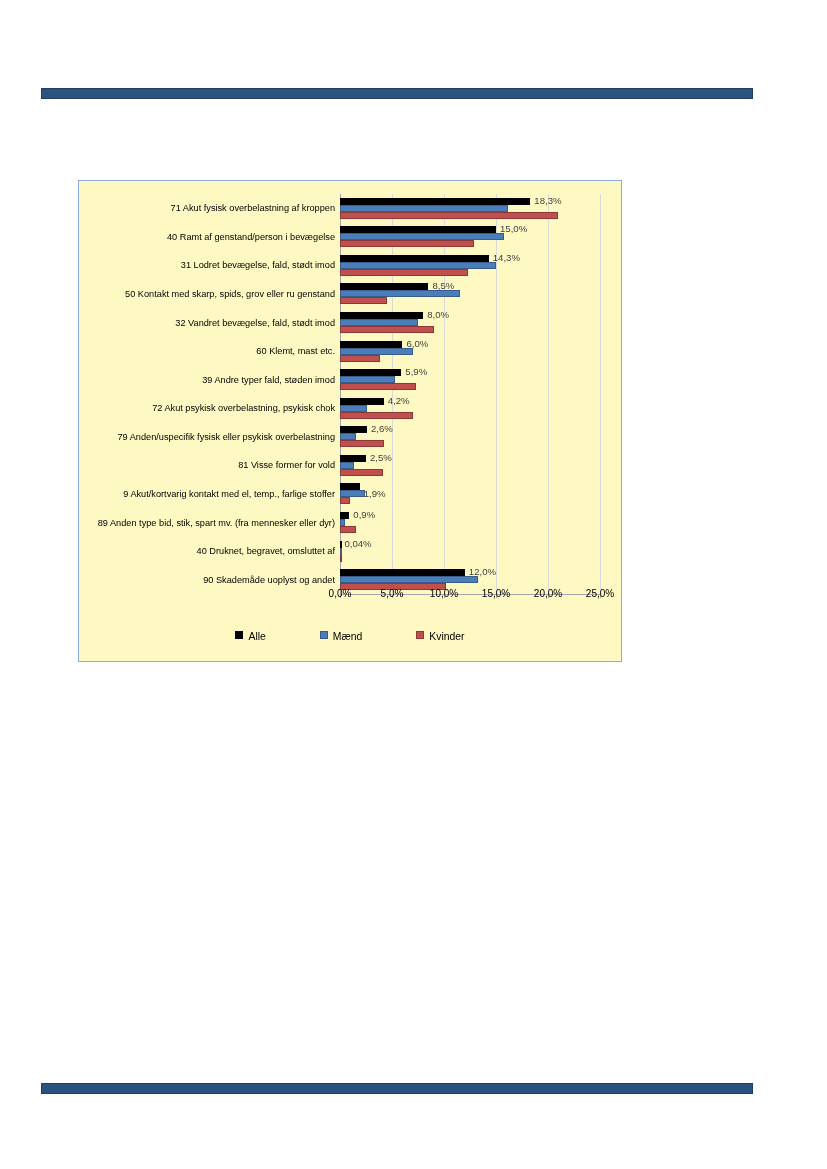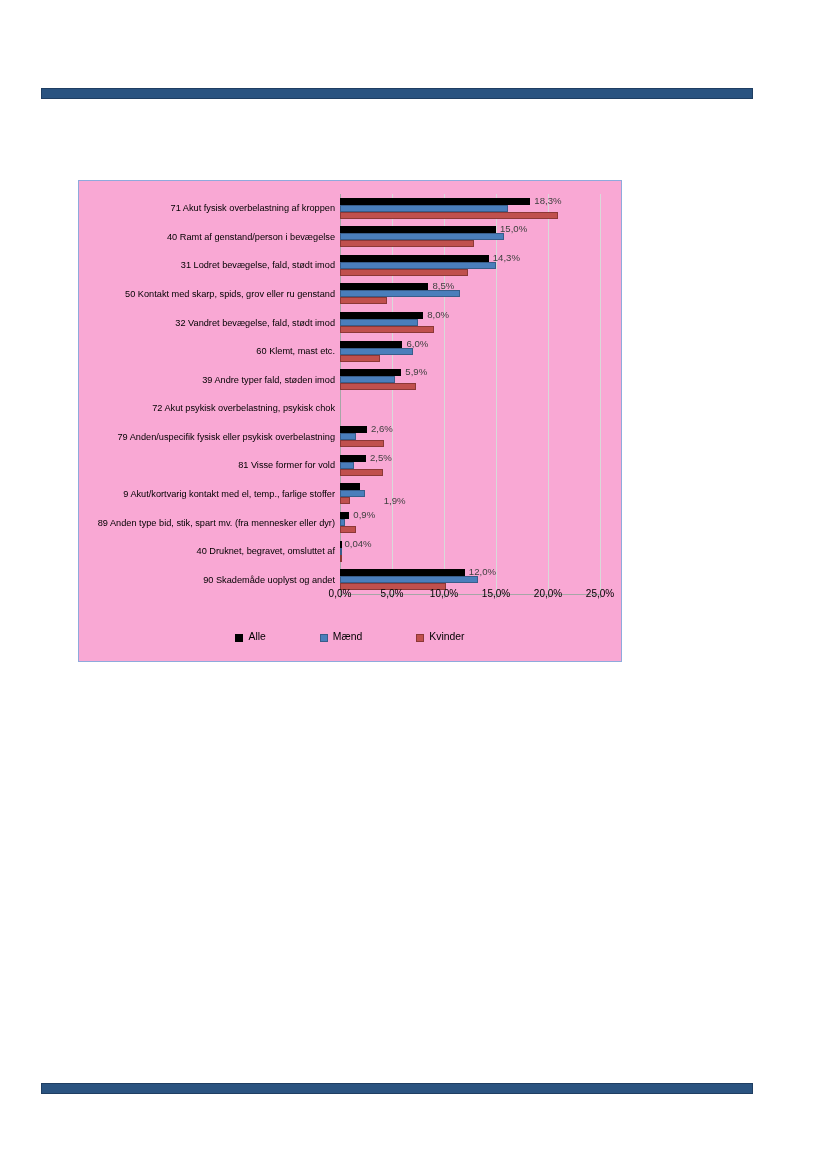--- a/index.html
+++ b/index.html
@@ -31,21 +31,21 @@
 
   
   #chart-frame {
     position: absolute;
     left: 78px;
     top: 180px;
     width: 544px;
     height: 482px;
     border: 1px solid #8FAADC;
     box-sizing: border-box;
-    background: #f9a8d4;
+    background: #fef9c3;
   }
 
   
   .plot {
     position: absolute;
     left: 261px;   
     top: 13px;
     width: 260px;  
     height: 400px;
   }
@@ -142,21 +142,21 @@
     right: 0;
     top: 450px;
     display: flex;
     justify-content: center;
     gap: 54px;
     font-size: 10.4px;
     color: #000000;
   }
   .legend-item {
     display: flex;
-    align-items: flex-end;
+    align-items: flex-start;
     gap: 5px;
   }
   .swatch {
     width: 8px;
     height: 8px;
     box-sizing: border-box;
     display: inline-block;
   }
   .swatch.alle    { background: #000000; border: 1px solid #000000; }
   .swatch.maend   { background: #4A7EBB; border: 1px solid #385D8A; }
@@ -241,20 +241,26 @@
           <div class="cat-label" style="top: 50%; transform: translateY(-50%);">39 Andre typer fald, støden imod</div>
           <div class="bars">
             <div class="bar alle" title="Alle: 5.9%" style="top: 3.78571px; width: 61.36px;"></div>
             <div class="bar maend" title="Mænd: 5.3%" style="top: 10.7857px; width: 55.12px;"></div>
             <div class="bar kvinder" title="Kvinder: 7.3%" style="top: 17.7857px; width: 75.92px;"></div>
             <div class="value-label" style="left: 65.36px; top: 0.785714px;">5,9%</div>
           </div>
         </div>
         <div class="row" style="top: 200px; height: 28.5714px;">
           <div class="cat-label" style="top: 50%; transform: translateY(-50%);">72 Akut psykisk overbelastning, psykisk chok</div>
+          <div class="bars">
+            <div class="bar alle" title="Alle: 4.2%" style="top: 3.78571px; width: 43.68px;"></div>
+            <div class="bar maend" title="Mænd: 2.6%" style="top: 10.7857px; width: 27.04px;"></div>
+            <div class="bar kvinder" title="Kvinder: 7%" style="top: 17.7857px; width: 72.8px;"></div>
+            <div class="value-label" style="left: 47.68px; top: 0.785714px;">4,2%</div>
+          </div>
         </div>
         <div class="row" style="top: 228.571px; height: 28.5714px;">
           <div class="cat-label" style="top: 50%; transform: translateY(-50%);">79 Anden/uspecifik fysisk eller psykisk overbelastning</div>
           <div class="bars">
             <div class="bar alle" title="Alle: 2.6%" style="top: 3.78571px; width: 27.04px;"></div>
             <div class="bar maend" title="Mænd: 1.5%" style="top: 10.7857px; width: 15.6px;"></div>
             <div class="bar kvinder" title="Kvinder: 4.2%" style="top: 17.7857px; width: 43.68px;"></div>
             <div class="value-label" style="left: 31.04px; top: 0.785714px;">2,6%</div>
           </div>
         </div>
@@ -266,21 +272,21 @@
             <div class="bar kvinder" title="Kvinder: 4.1%" style="top: 17.7857px; width: 42.64px;"></div>
             <div class="value-label" style="left: 30px; top: 0.785714px;">2,5%</div>
           </div>
         </div>
         <div class="row" style="top: 285.714px; height: 28.5714px;">
           <div class="cat-label" style="top: 50%; transform: translateY(-50%);">9 Akut/kortvarig kontakt med el, temp., farlige stoffer</div>
           <div class="bars">
             <div class="bar alle" title="Alle: 1.9%" style="top: 3.78571px; width: 19.76px;"></div>
             <div class="bar maend" title="Mænd: 2.4%" style="top: 10.7857px; width: 24.96px;"></div>
             <div class="bar kvinder" title="Kvinder: 1%" style="top: 17.7857px; width: 10.4px;"></div>
-            <div class="value-label" style="left: 23.76px; top: 15px; margin-left: 20px;">1,9%</div>
+            <div class="value-label" style="left: 23.76px; top: 8px;">1,9%</div>
           </div>
         </div>
         <div class="row" style="top: 314.286px; height: 28.5714px;">
           <div class="cat-label" style="top: 50%; transform: translateY(-50%);">89 Anden type bid, stik, spart mv. (fra mennesker eller dyr)</div>
           <div class="bars">
             <div class="bar alle" title="Alle: 0.9%" style="top: 3.78571px; width: 9.36px;"></div>
             <div class="bar maend" title="Mænd: 0.5%" style="top: 10.7857px; width: 5.2px;"></div>
             <div class="bar kvinder" title="Kvinder: 1.5%" style="top: 17.7857px; width: 15.6px;"></div>
             <div class="value-label" style="left: 13.36px; top: 0.785714px;">0,9%</div>
           </div>

